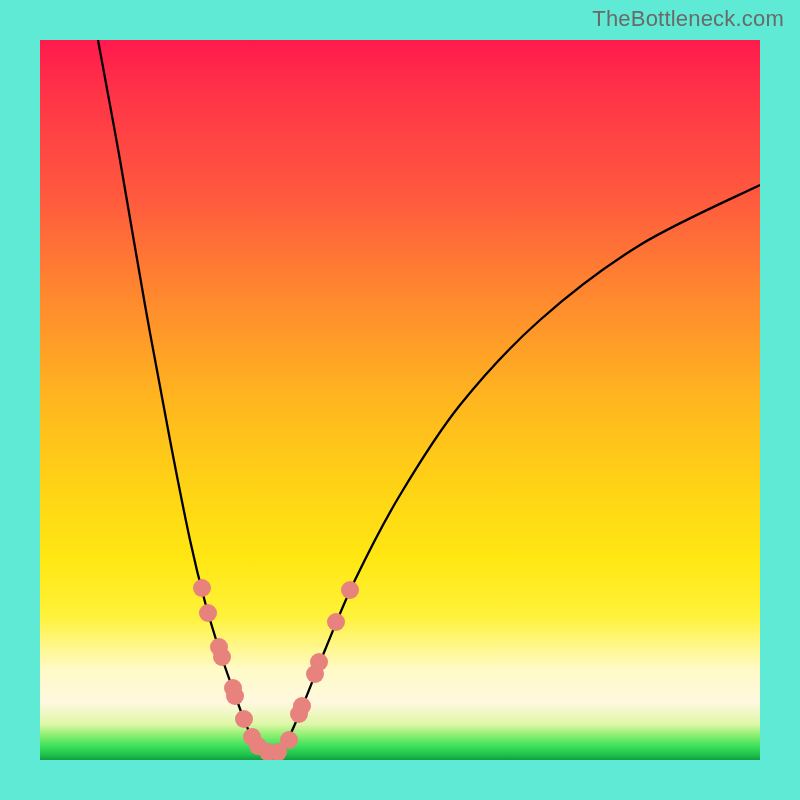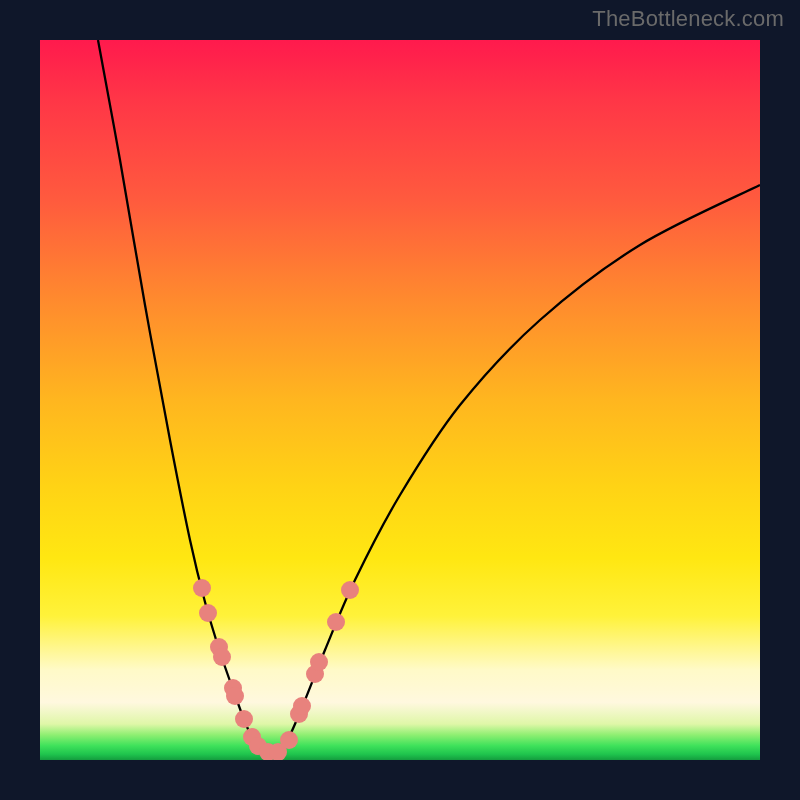--- a/index.html
+++ b/index.html
@@ -8,21 +8,21 @@
     width: 800px;
     height: 800px;
     overflow: hidden;
     background: #000;
     font-family: Arial, Helvetica, sans-serif;
   }
   .stage {
     position: relative;
     width: 800px;
     height: 800px;
-    background: #0f172a;
+    background: #5eead4;
   }
   .plot-area {
     position: absolute;
     left: 40px;
     top: 40px;
     width: 720px;
     height: 720px;
     overflow: hidden;
     
     background: linear-gradient(

